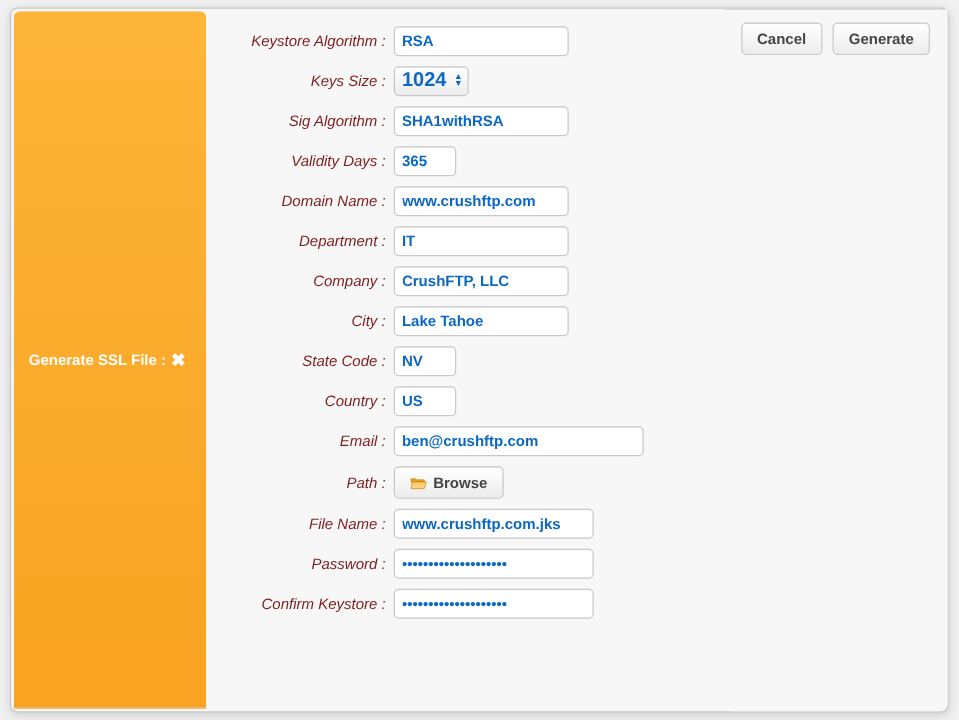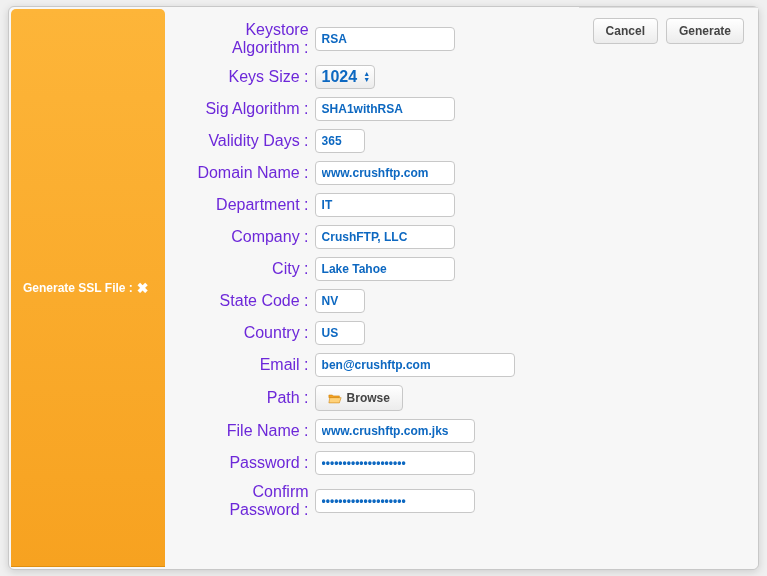--- a/index.html
+++ b/index.html
@@ -52,23 +52,24 @@
     overflow: auto;
   }
   .row {
     display: flex;
     align-items: center;
     margin-bottom: 8px;
   }
   .label {
     width: 130px;
     text-align: right;
-    color: #6d28d9;
-    font-size: 16px;
+    color: #7f1d1d;
+    font-size: 12px;
     padding-right: 6px;
+    font-style: italic;
   }
   .field input[type="text"],
   .field input[type="password"] {
     border: 1px solid #c8c8c8;
     border-radius: 4px;
     padding: 4px 6px;
     font-size: 12px;
     color: #0d68c1;
     font-weight: bold;
     font-family: inherit;
@@ -228,21 +229,21 @@
       <div class="label">File Name :</div>
       <div class="field"><input type="text" class="w-160" value="www.crushftp.com.jks" style=""></div>
     </div>
 
     <div class="row">
       <div class="label">Password :</div>
       <div class="field"><input type="password" class="w-160" value="••••••••••••••••••••" style=""></div>
     </div>
 
     <div class="row">
-      <div class="label">Confirm Password :</div>
+      <div class="label">Confirm Keystore :</div>
       <div class="field"><input type="password" class="w-160" value="••••••••••••••••••••" style=""></div>
     </div>
 
   </div>
 
   <div class="footer">
     <button class="btn">Cancel</button>
     <button class="btn">Generate</button>
   </div>
 

